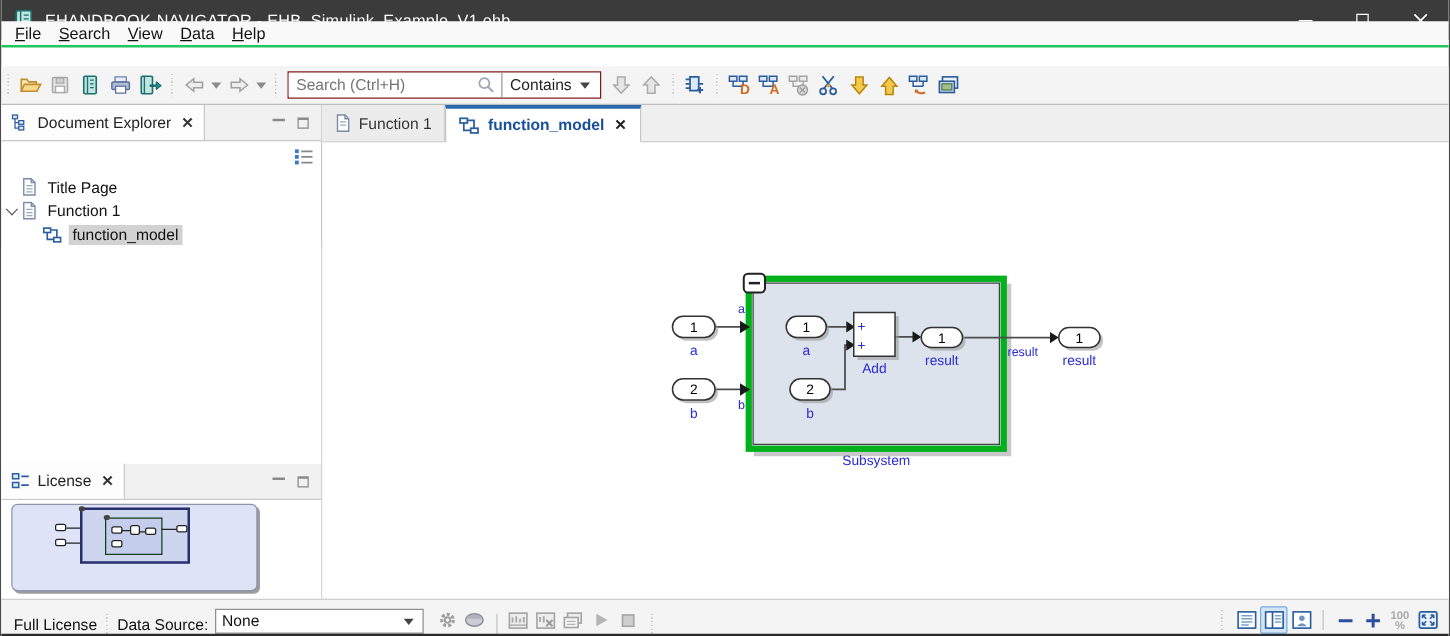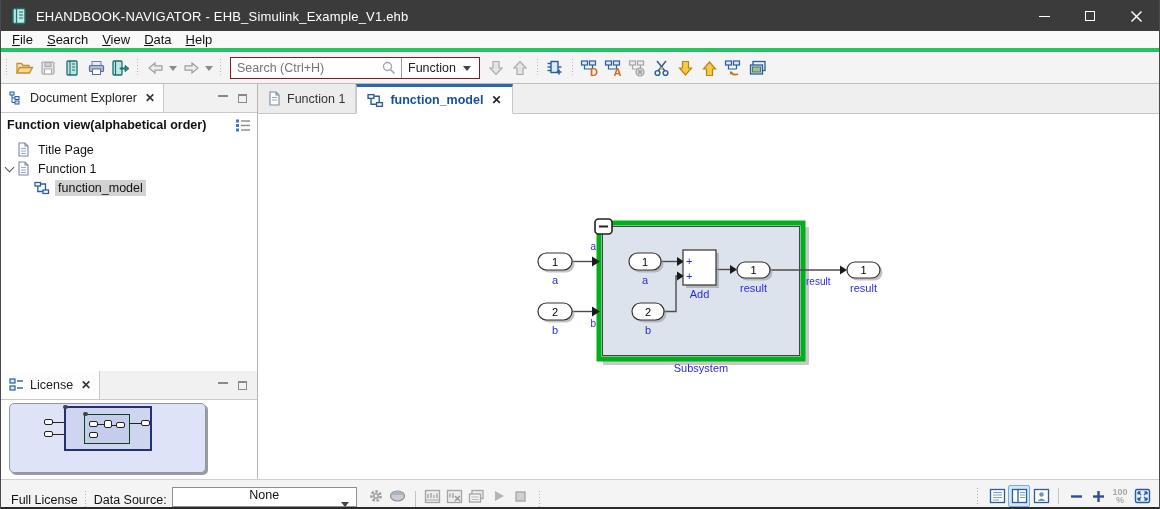--- a/index.html
+++ b/index.html
@@ -13,23 +13,23 @@
   
   .titlebar { position:absolute; left:0; top:0; width:100%; height:32px;
     background:#3b3b3b; display:flex; align-items:center; color:#fff; }
   .app-icon { width:18px; height:18px; margin:0 8px 0 9px; flex:0 0 auto; }
   .title-text { font-size:13px; letter-spacing:.2px; }
   .win-controls { margin-left:auto; display:flex; height:32px; }
   .win-btn { width:46px; height:32px; display:flex; align-items:center; justify-content:center; }
   .glyph-min { width:11px; height:1px; background:#fff; }
   .glyph-max { width:10px; height:10px; border:1px solid #fff; }
   
-  .menubar { position:absolute; left:0; top:31px; width:100%; height:21px;
+  .menubar { position:absolute; left:0; top:17px; width:100%; height:21px;
     background:#f9f9f9; display:flex; align-items:center; padding-left:4px;
-    border-bottom:4px solid #22c55e; }
+    border-bottom:2px solid #22c55e; }
   .menu-item { font-size:13px; color:#111; padding:1px 7px; }
   
   .toolbar { position:absolute; left:0; top:53px; width:100%; height:31px;
     background:#f4f4f4; display:flex; align-items:center; border-bottom:1px solid #bdbdbd; }
   .grip { width:5px; height:18px; margin:0 3px;
     background-image:repeating-linear-gradient(#bdbdbd 0 1px, transparent 1px 3px);
     background-size:1px 100%; background-repeat:no-repeat; background-position:2px 0; }
   .tbtn { width:24px; height:24px; display:flex; align-items:center; justify-content:center; border-radius:2px; }
   .tbtn svg { display:block; }
   .tb-caret { width:0; height:0; border-left:4px solid transparent; border-right:4px solid transparent;
@@ -92,22 +92,22 @@
   .canvas svg { position:absolute; left:0; top:0; }
   
   .statusbar { position:absolute; left:0; top:479px; width:100%; height:28px;
     background:#f4f4f4; border-top:1px solid #cfcfcf; display:flex; align-items:flex-end;
     font-size:12.5px; color:#111; }
   .bottom-edge { position:absolute; left:0; top:507px; width:100%; height:2px; background:#2b2b2b; }
   .sb-sep { width:1px; height:16px; background:#c4c4c4; margin:0 6px; }
   .sb-grip { width:4px; height:16px; margin:0 6px;
     background-image:repeating-linear-gradient(#b5b5b5 0 1px, transparent 1px 3px);
     background-size:1px 100%; background-repeat:no-repeat; background-position:1px 0; }
-  .ds-select { display:flex; align-items:center; width:185px; height:20px; background:#fff;
-    border:1px solid #8f8f8f; padding:0 5px; margin-left:5px; font-size:12.5px;flex-direction:column; }
+  .ds-select { display:flex; align-items:center; width:167px; height:20px; background:#fff;
+    border:1px solid #8f8f8f; padding:0 5px; margin-left:5px; font-size:12.5px; }
   .ds-select .tb-caret { margin-left:auto; }
   .sb-btn { width:22px; height:22px; display:flex; align-items:center; justify-content:center; border-radius:2px; }
   .sb-btn.selected { background:#d3e6f8; border:1px solid #7aabdb; }
   .sb-right { margin-left:auto; display:flex; align-items:center; padding-right:6px; }
   .zoom-100 { display:flex; flex-direction:column; align-items:center; line-height:8px;
     font-size:9px; font-weight:bold; color:#a8a8a8; }
 </style>
 </head>
 <body>
 
@@ -204,21 +204,21 @@
     <div class="grip"></div>
 
     <div class="searchwrap">
       <input type="text" placeholder="Search (Ctrl+H)" style="">
       <svg width="16" height="16" viewBox="0 0 16 16" style="margin-right:4px">
         <circle cx="6.5" cy="6.5" r="4" fill="none" stroke="#9aa7b8" stroke-width="1.4"></circle>
         <line x1="9.6" y1="9.6" x2="13.5" y2="13.5" stroke="#9aa7b8" stroke-width="1.6"></line>
       </svg>
       <div class="search-div"></div>
       <div class="contains">
-        <span>Function</span>
+        <span>Contains</span>
         <div class="tb-caret" style="border-top-color:#444"></div>
       </div>
     </div>
 
     <div class="tbtn">
       <svg width="14" height="16" viewBox="0 0 14 16">
         <path d="M4 1.5 h6 V8 h3.2 L7 14.5 L0.8 8 H4z" fill="#e5e5e5" stroke="#ababab" stroke-width="1.2"></path>
       </svg>
     </div>
     <div class="tbtn">
@@ -319,21 +319,20 @@
           <span>Document Explorer</span>
           <span class="xclose">✕</span>
         </div>
         <div class="minmax">
           <div class="mm-min"></div>
           <div class="mm-max"></div>
         </div>
       </div>
 
       <div class="view-title">
-        <span>Function view(alphabetical order)</span>
         <svg class="vicon" width="16" height="14" viewBox="0 0 16 14">
           <rect x="1" y="1.5" width="3" height="3" fill="#3a79c4"></rect>
           <rect x="1" y="6" width="3" height="3" fill="#3a79c4"></rect>
           <rect x="1" y="10.5" width="3" height="3" fill="#3a79c4"></rect>
           <line x1="6" y1="3" x2="15" y2="3" stroke="#888" stroke-width="1.4"></line>
           <line x1="6" y1="7.5" x2="15" y2="7.5" stroke="#888" stroke-width="1.4"></line>
           <line x1="6" y1="12" x2="15" y2="12" stroke="#888" stroke-width="1.4"></line>
         </svg>
       </div>
 

